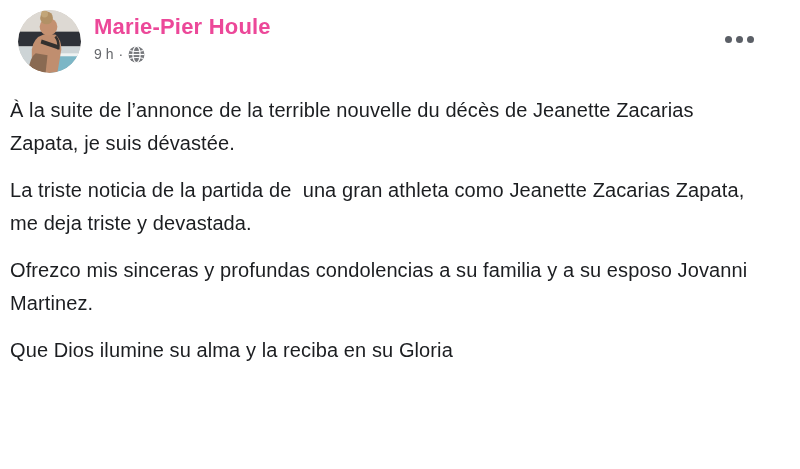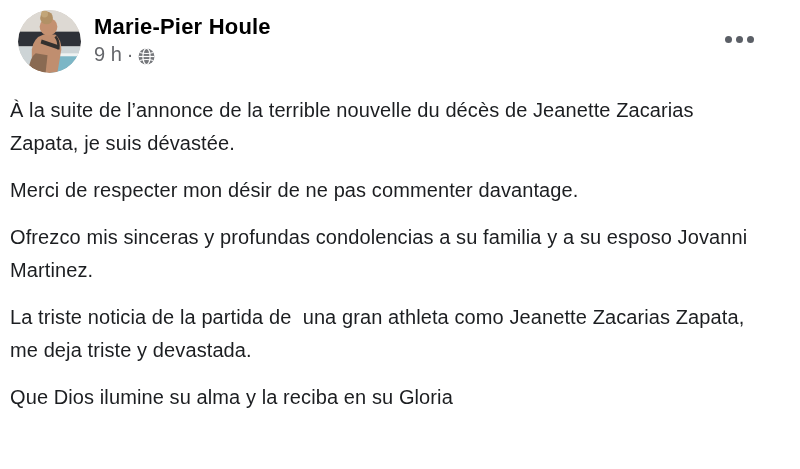--- a/index.html
+++ b/index.html
@@ -27,32 +27,32 @@
   .avatar svg { display: block; width: 100%; height: 100%; }
   .header-text {
     margin-left: 13px;
     padding-top: 3px;
     flex: 1 1 auto;
     min-width: 0;
   }
   .author-name {
     font-size: 22px;
     font-weight: bold;
-    color: #000000;
+    color: #ec4899;
     line-height: 28px;
     letter-spacing: 0.2px;
     cursor: pointer;
     display: inline-block;
   }
   .meta-row {
     display: flex;
-    align-items: flex-end;
+    align-items: center;
     margin-top: 2px;
     color: #65676b;
-    font-size: 20px;
+    font-size: 14px;
     line-height: 22px;
   }
   .meta-sep { margin: 0 5px; color: #65676b; }
   .globe-icon { width: 17px; height: 17px; display: inline-block; }
   .globe-icon svg { display: block; width: 100%; height: 100%; }
 
   .menu-button {
     display: flex;
     align-items: center;
     gap: 4px;
@@ -133,19 +133,18 @@
     <button class="menu-button" aria-label="post options">
       <span class="dot"></span>
       <span class="dot"></span>
       <span class="dot"></span>
     </button>
 
   </div>
 
   <div class="post-body">
     <p>À la suite de l’annonce de la terrible nouvelle du décès de Jeanette Zacarias Zapata, je suis dévastée.</p>
-    <p>Merci de respecter mon désir de ne pas commenter davantage.</p>
+    <p>La triste noticia de la partida de  una gran athleta como Jeanette Zacarias Zapata, me deja triste y devastada.</p>
     <p>Ofrezco mis sinceras y profundas condolencias a su familia y a su esposo Jovanni Martinez.</p>
-    <p>La triste noticia de la partida de  una gran athleta como Jeanette Zacarias Zapata, me deja triste y devastada.</p>
     <p>Que Dios ilumine su alma y la reciba en su Gloria</p>
   </div>
 
 </div>
 
 </body></html>

